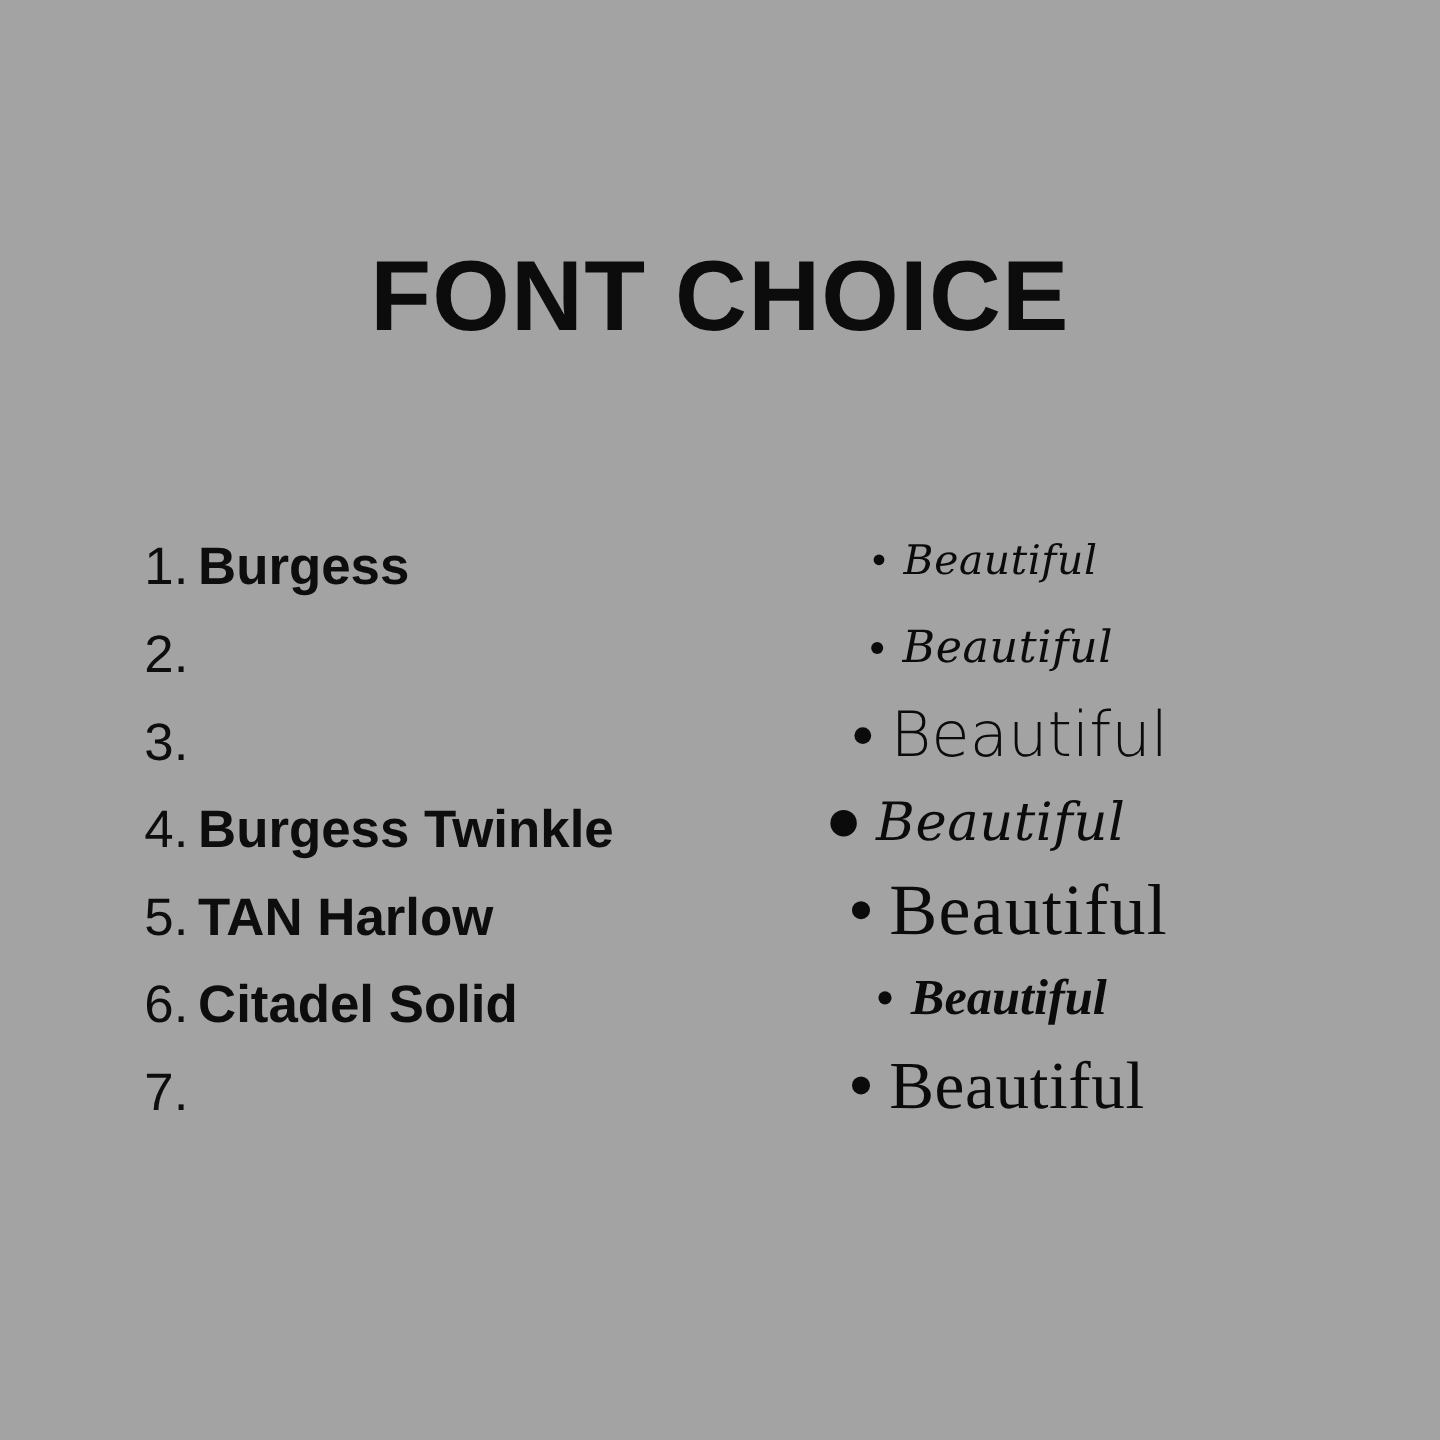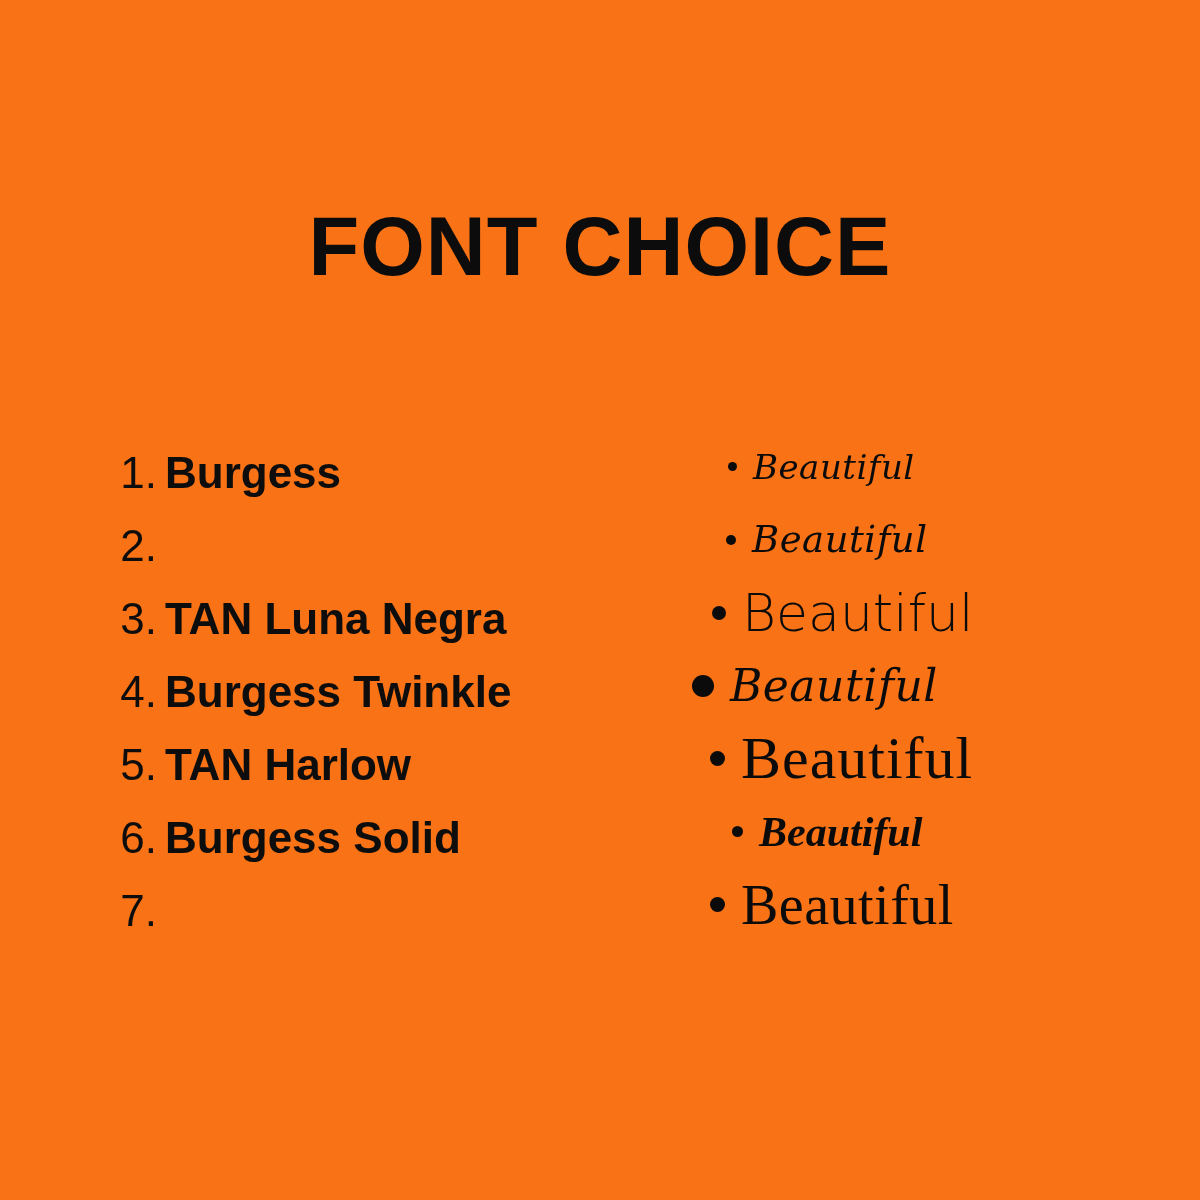--- a/index.html
+++ b/index.html
@@ -10,21 +10,21 @@
     width: 1200px;
     height: 1200px;
     background: #9cebe3;
     font-family: "Liberation Sans", sans-serif;
     overflow: hidden;
     position: relative;
   }
   .page {
     position: absolute;
     inset: 0;
-    background: #f97316;
+    background: #a3a3a3;
   }
   .title {
     position: absolute;
     top: 205px;
     left: 0;
     width: 1200px;
     text-align: center;
     font-family: "Liberation Sans", sans-serif;
     font-weight: bold;
     font-size: 83px;
@@ -168,33 +168,32 @@
     <ul class="font-list">
       <li>
         <span class="num">1.</span>
         <span class="nm">Burgess</span>
       </li>
       <li>
         <span class="num">2.</span>
       </li>
       <li>
         <span class="num">3.</span>
-        <span class="nm">TAN Luna Negra</span>
       </li>
       <li>
         <span class="num">4.</span>
         <span class="nm">Burgess Twinkle</span>
       </li>
       <li>
         <span class="num">5.</span>
         <span class="nm">TAN Harlow</span>
       </li>
       <li>
         <span class="num">6.</span>
-        <span class="nm">Burgess Solid</span>
+        <span class="nm">Citadel Solid</span>
       </li>
       <li>
         <span class="num">7.</span>
       </li>
     </ul>
 
     <ul class="samples">
       <li class="s1">
         <span class="dot"></span>
         <span class="word">Beautiful</span>

